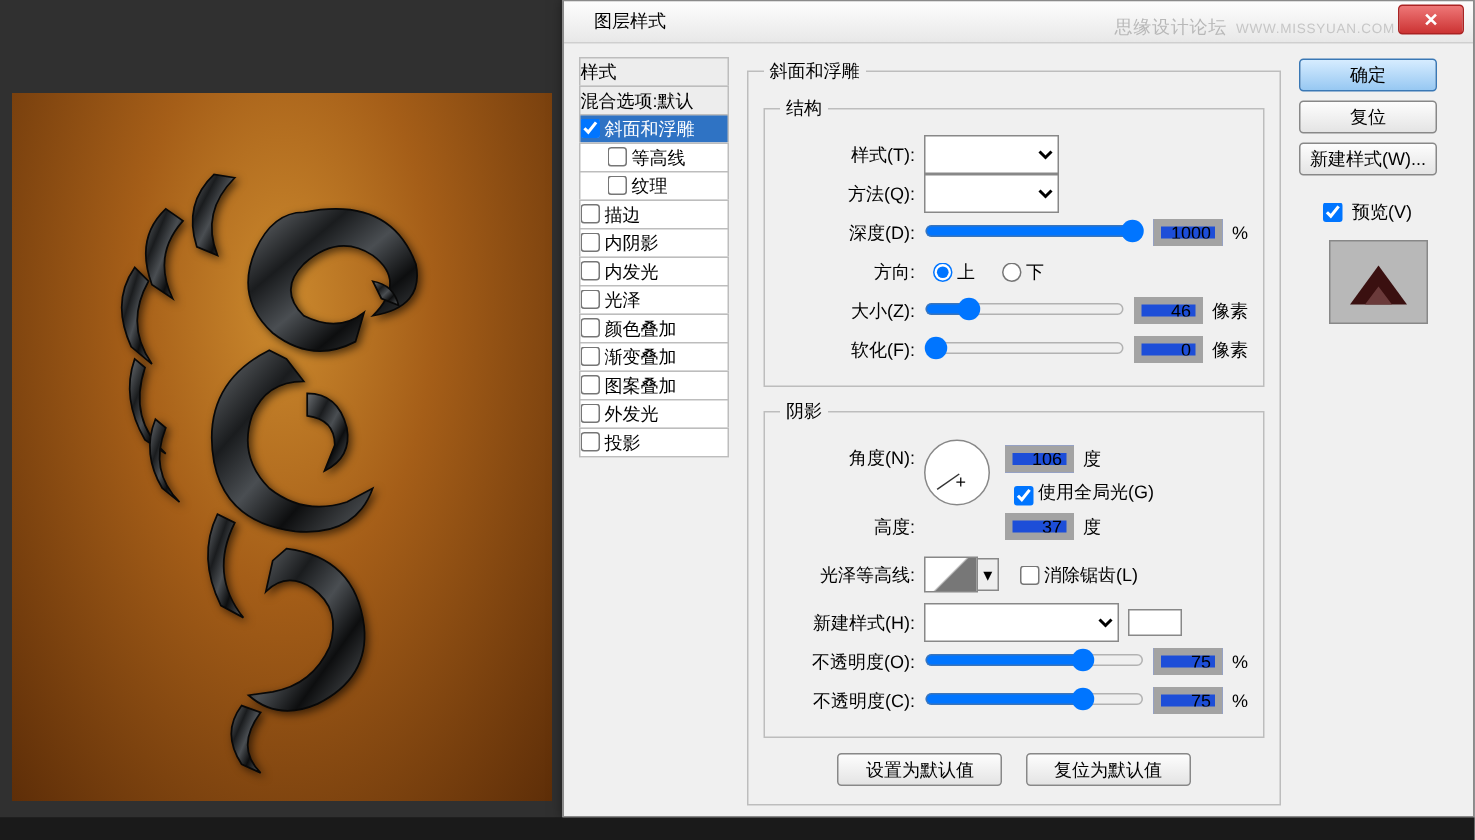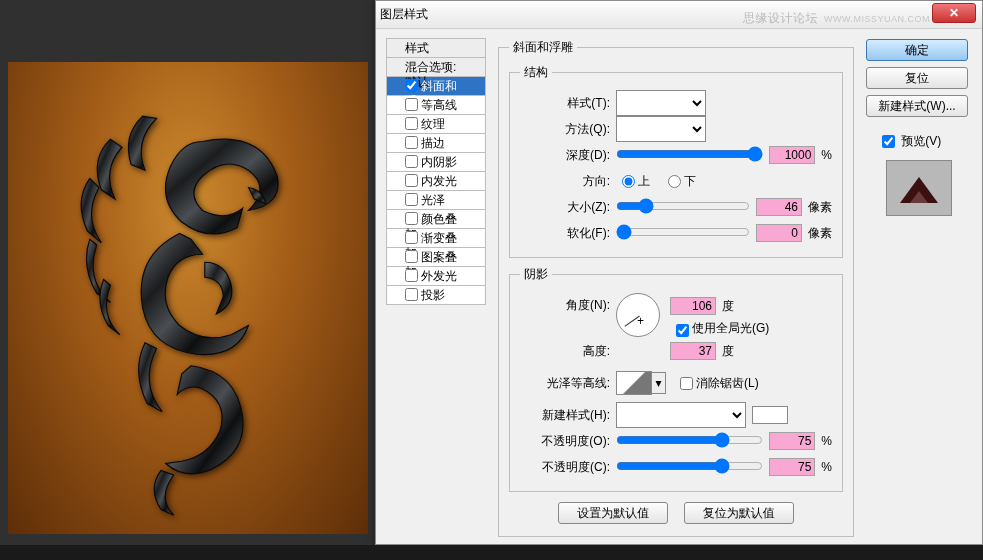--- a/index.html
+++ b/index.html
@@ -1,54 +1,54 @@
 <!DOCTYPE html>
 <html><head>
 <meta charset="utf-8">
 <style>
   * { box-sizing: border-box; margin: 0; padding: 0; font-family: "Microsoft YaHei", "SimSun", sans-serif; font-size: 12px; }
   body { width: 983px; height: 560px; background: #1a1a1a; position: relative; overflow: hidden; }
   .canvas-area { position: absolute; left: 0; top: 0; width: 380px; height: 545px; background: #303030; border-right: 1px solid #000; }
   .orange-bg { position: absolute; left: 8px; top: 62px; width: 360px; height: 472px; background: radial-gradient(ellipse at 50% 30%, #cc8a2e 0%, #a55e18 40%, #5e2e08 100%); }
   .dragon { position: absolute; left: 76px; top: 104px; width: 230px; height: 420px; filter: drop-shadow(2px 2px 3px rgba(0,0,0,.6)); }
   .dialog { position: absolute; left: 375px; top: 0; width: 608px; height: 545px; background: #f0f0f0; border: 1px solid #8a8a8a; box-shadow: 0 0 8px rgba(0,0,0,.5); }
-  .titlebar { height: 28px; background: linear-gradient(#fdfdfd,#e8e8e8); border-bottom: 1px solid #cfcfcf; padding-left: 4px; line-height: 26px; position: relative; }
+  .titlebar { height: 28px; background: linear-gradient(#fdfdfd,#e8e8e8); border-bottom: 1px solid #cfcfcf; padding-left: 20px; line-height: 26px; position: relative; }
   .watermark { position: absolute; right: 52px; top: 4px; font-size: 12px; color: #b8b8b8; letter-spacing: .5px; }
   .watermark small { font-size: 9px; color:#c6c6c6; margin-left:6px; }
   .close-btn { position: absolute; right: 6px; top: 2px; width: 44px; height: 20px; background: linear-gradient(#e77,#c33); border: 1px solid #a22; border-radius: 3px; color:#fff; text-align:center; line-height:18px; font-weight:bold; }
   .dialog-body { display: flex; padding: 10px; height: calc(100% - 28px); }
   .styles-col { width: 100px; margin-right: 6px; }
-  .styles-col .hdr, .styles-col .row { border:1px solid #bdbdbd; padding:2px 18px; height:20px; line-height:15px; margin-top:-1px; background:#fff; }
+  .styles-col .hdr, .styles-col .row { border:1px solid #bdbdbd; padding:2px 0; height:20px; line-height:15px; margin-top:-1px; background:#fff; }
   .styles-col .hdr { background:#ededed; }
   .styles-col .row.sel { background:#2f73c4; color:#fff; }
   .styles-col .row.sub { padding-left:18px; }
   .styles-col input[type=checkbox]{ vertical-align:middle; margin-right:3px; position:relative; top:-1px;}
   .settings-col { flex:1; padding: 0 6px; }
   fieldset { border:1px solid #bdbdbd; padding: 8px 10px 12px; margin-bottom:8px; }
   legend { padding:0 4px; }
   .form-row { display:flex; align-items:center; height:24px; margin-top:2px; }
   .form-row label.lbl { width:96px; text-align:right; padding-right:6px; }
   select{ height:20px; border:1px solid #888; background:#fff; padding:12px 2px; font-size:12px;}
   .slider { flex:1; max-width:150px; }
-  .num { width:46px; height:18px; border:1px solid #a3a3a3; text-align:right; padding:0 3px; margin-left:6px; background:#f9a8d4; }
+  .num { width:46px; height:18px; border:5px solid #a3a3a3; text-align:right; padding:0 3px; margin-left:6px; background:#1d4ed8; }
   .unit { margin-left:6px; }
   input[type=range]{ width:100%; }
   input[type=radio], .cb { vertical-align:middle; margin:0 3px 0 6px;}
   .angle-widget { display:flex; align-items:center; }
   .angle-dial { width:44px; height:44px; border:1px solid #888; border-radius:50%; background:#fff; position:relative; margin:0 10px 0 0; }
   .angle-dial::after{content:"";position:absolute;left:22px;top:22px;width:1px;height:18px;background:#333;transform-origin:top center; transform:rotate(55deg);}
   .angle-dial .cross{position:absolute;left:20px;top:20px;width:5px;height:5px;}
   .contour-sw { width:36px; height:24px; border:1px solid #888; background:linear-gradient(135deg,#fff 0%,#fff 48%,#777 52%,#777 100%); display:inline-block;}
   .dd-arrow{width:14px;height:22px;border:1px solid #888;border-left:none;background:#eee;display:inline-flex;align-items:center;justify-content:center;}
   .swatch { width:36px; height:18px; border:1px solid #888; margin-left:6px;}
   .sw-white{background:#fff;} .sw-dark{background:#3a0808;}
   .btn-row{ text-align:center; margin-top:10px;}
   .ps-btn{ display:inline-block; min-width:110px; height:22px; border:1px solid #888; background:linear-gradient(#fdfdfd,#e4e4e4); border-radius:3px; line-height:20px; margin:0 6px; text-align:center;}
   .right-col { width:112px; padding-left:6px;}
-  .right-col .ps-btn{ width:102px; margin:0 16px 6px 0; min-width:0;}
+  .right-col .ps-btn{ width:92px; margin:0 16px 6px 0; min-width:0;}
   .right-col .ps-btn.primary{ background:linear-gradient(#d6ecff,#97c8f2); border-color:#3a78b5;}
   .preview-row{ margin:10px 0 10px 10px;}
   .preview-box{ width:66px; height:56px; border:1px solid #888; background:#b8b8b8; margin:8px auto 0; display:flex; align-items:center; justify-content:center;}
   .preview-box svg{display:block;}
   .bottom-strip{position:absolute;left:0;bottom:0;width:983px;height:15px;background:#1a1a1a;}
 </style>
 </head>
 <body>
 
 <div class="canvas-area">

